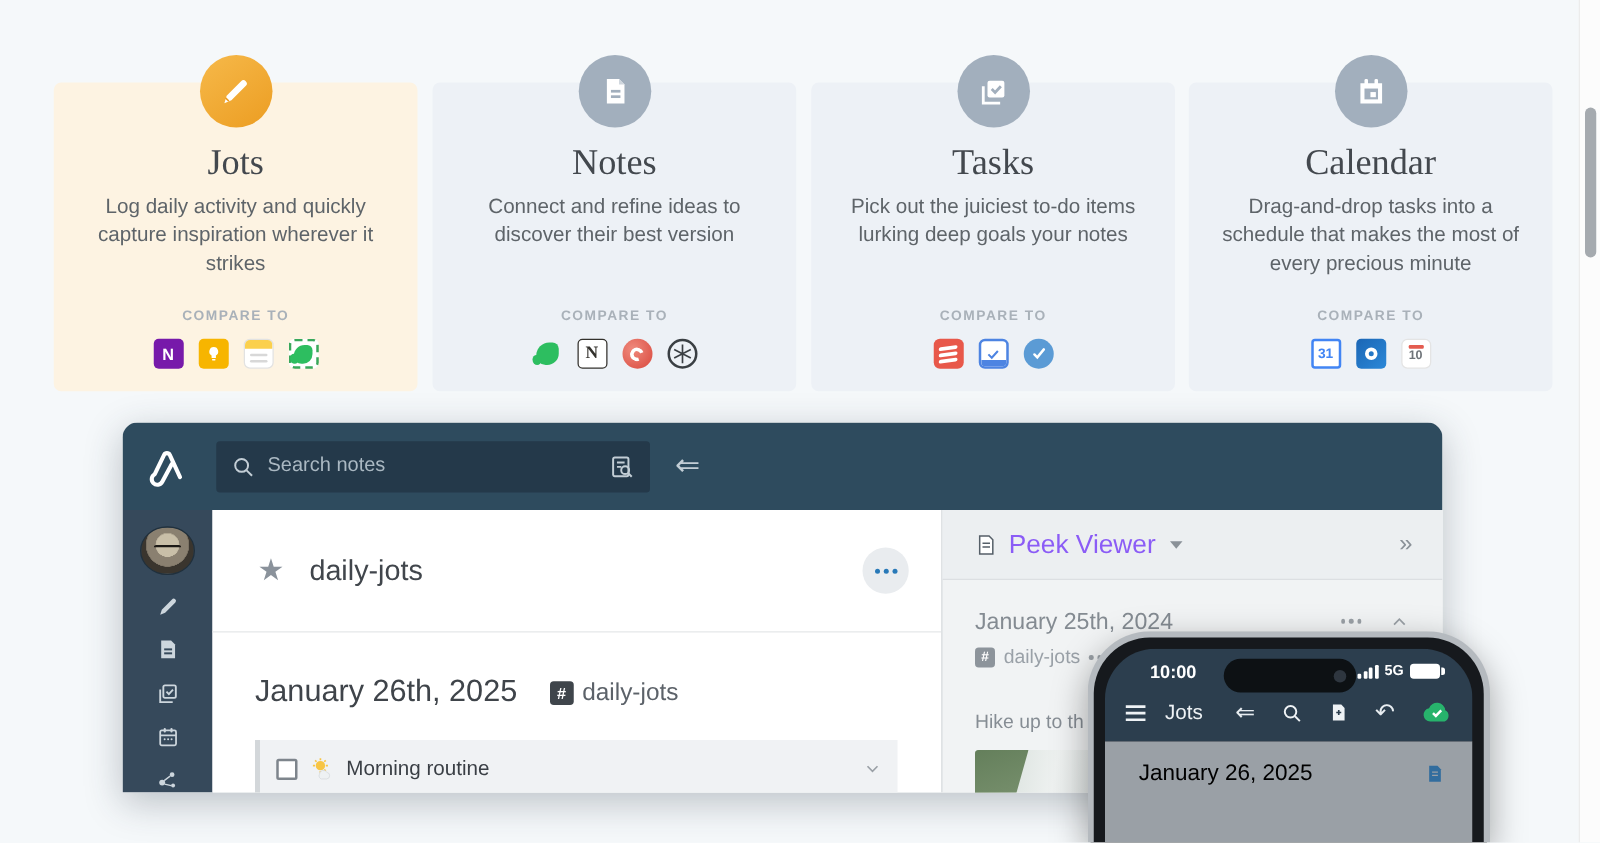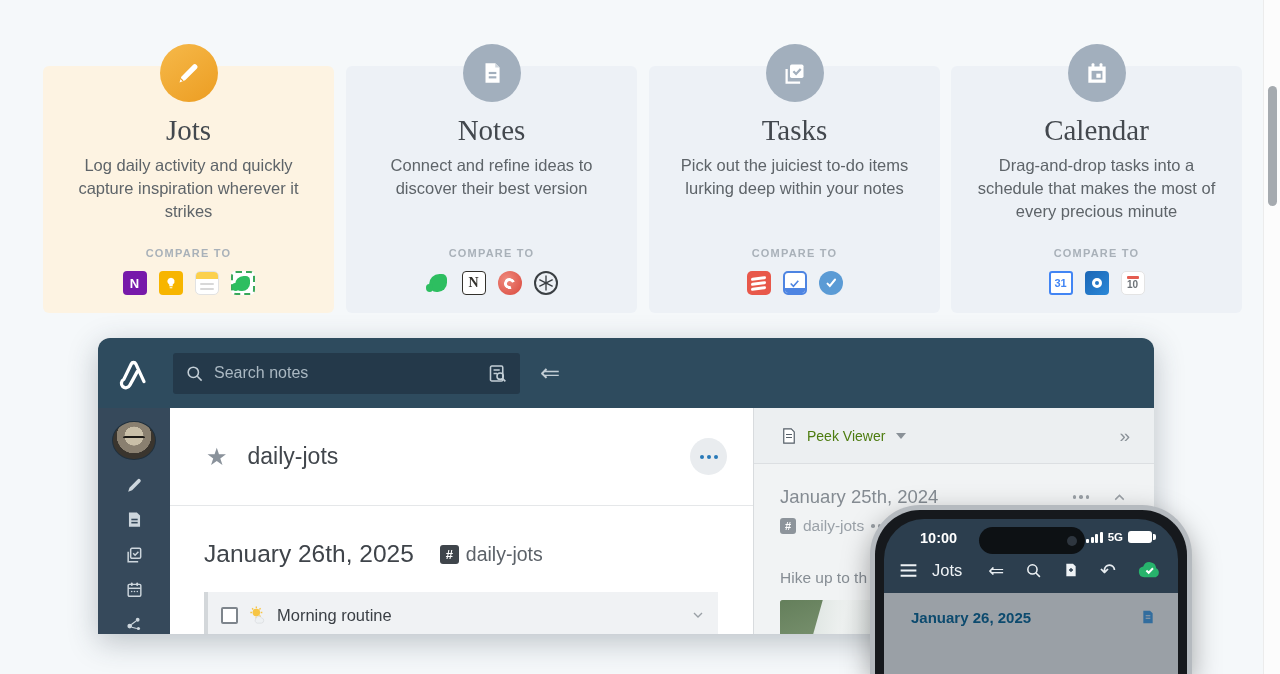--- a/index.html
+++ b/index.html
@@ -79,21 +79,21 @@
   .trow2 { margin-top:4px; margin-left:41px; height:46px; background:#f8fafb; border-left:4px solid #d3d7da; display:flex; align-items:center; padding:0 12px 0 13px; }
   .cb { width:17px; height:17px; border:2px solid #7e858c; border-radius:2px; background:#fff; cursor:pointer; flex:0 0 auto; }
   .trow .emo, .trow2 .emo { margin-left:10px; width:20px; height:20px; display:flex; align-items:center; justify-content:center; }
   .tlabel { margin-left:9px; font-size:16.5px; color:#3a3f45; }
   .trow-right { margin-left:auto; display:flex; align-items:center; gap:15px; }
   .star-orange { color:#f6a821; font-size:20px; line-height:1; }
   .chev { display:flex; cursor:pointer; }
 
   .peek { width:401px; background:#f1f3f4; border-left:1px solid #d8dbde; position:relative; }
   .peek-hd { height:56px; background:#eceff1; border-bottom:1px solid #dcdfe2; display:flex; align-items:center; padding:0 26px; }
-  .peek-title { margin-left:9px; font-size:14px; color:#4d7c0f; }
+  .peek-title { margin-left:9px; font-size:21px; color:#8b5cf6; }
   .caret-dn { margin-left:11px; width:0; height:0; border-left:5px solid transparent; border-right:5px solid transparent; border-top:6px solid #8a9198; cursor:pointer; }
   .expand-ic { margin-left:auto; color:#8a9198; font-size:19px; cursor:pointer; letter-spacing:-2px; }
   .peek-date-row { display:flex; align-items:center; padding:22px 26px 0 26px; }
   .peek-date { font-size:18.5px; color:#848b92; }
   .peek-ops { margin-left:auto; display:flex; align-items:center; gap:22px; }
   .dots3 { display:flex; gap:3px; cursor:pointer; }
   .dots3 i { width:3.5px; height:3.5px; border-radius:50%; background:#9aa0a6; }
   .peek-tag-row { display:flex; align-items:center; gap:7px; padding:9px 26px 0 26px; }
   .peek-tag-txt { font-size:15.5px; color:#9aa1a8; }
   .peek-snippet { padding:34px 26px 0 26px; font-size:15.5px; color:#868d94; }
@@ -113,21 +113,21 @@
   .bars i { width:3px; background:#fff; border-radius:1px; }
   .net { color:#fff; font-size:11.5px; font-weight:600; }
   .batt { width:24px; height:12px; background:#fff; border-radius:3px; position:relative; }
   .batt:after { content:""; position:absolute; right:-3.5px; top:3px; width:2.5px; height:6px; background:#fff; border-radius:0 2px 2px 0; }
   .ph-appbar { position:absolute; left:0; right:0; bottom:6px; height:34px; display:flex; align-items:center; padding:0 16px 0 14px; }
   .ph-title { color:#eef2f5; font-size:16.5px; margin-left:13px; }
   .ph-ics { margin-left:auto; display:flex; align-items:center; gap:21px; }
   .ph-arrow { color:#e8edf1; font-size:19px; line-height:1; }
   .ph-body { flex:1; background:#9aa0a6; padding:15px 22px 0 27px; }
   .ph-daterow { display:flex; align-items:center; }
-  .ph-date { font-size:15px; font-weight:700; color:#0c4a6e; }
+  .ph-date { font-size:18px; font-weight:400; color:#000000; }
   .ph-goalrow { margin-top:15px; display:flex; align-items:center; gap:8px; }
   .tri { width:0; height:0; border-top:4.5px solid transparent; border-bottom:4.5px solid transparent; border-left:6px solid #5a6168; }
   .bullet { width:4.5px; height:4.5px; border-radius:50%; background:#2e343a; }
   .ph-goal { font-size:14.5px; font-weight:700; color:#2b3137; }
 </style>
 </head>
 <body>
 
 <div class="card jots" style="left:43px">
   <div class="card-circle">
@@ -190,21 +190,21 @@
 
 <div class="card" style="left:649px">
   <div class="card-circle">
     <svg width="27" height="27" viewBox="0 0 24 24">
         <path d="M5 8v12h12" fill="none" stroke="#fff" stroke-width="2"></path>
         <rect x="8" y="4" width="12" height="12" rx="1.5" fill="#fff"></rect>
         <path d="M11 10l2.4 2.4L17.5 8" stroke="#a2afbd" stroke-width="2" fill="none"></path>
       </svg>
   </div>
   <div class="card-title">Tasks</div>
-  <div class="card-desc">Pick out the juiciest to-do items lurking deep within your notes</div>
+  <div class="card-desc">Pick out the juiciest to-do items lurking deep goals your notes</div>
   <div class="cmp-label">COMPARE TO</div>
   <div class="cmp-row">
     <span class="bi bi-todoist">
         <span></span>
         <span></span>
         <span></span>
       </span>
     <span class="bi bi-ticktick">
         <svg width="13" height="13" viewBox="0 0 24 24">
           <path d="M5 12l5 5 9-10" stroke="#4d84e2" stroke-width="3" fill="none"></path>

